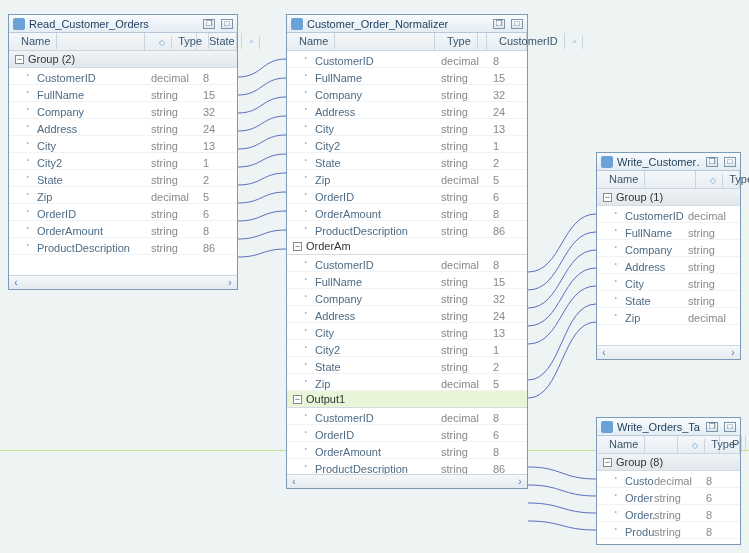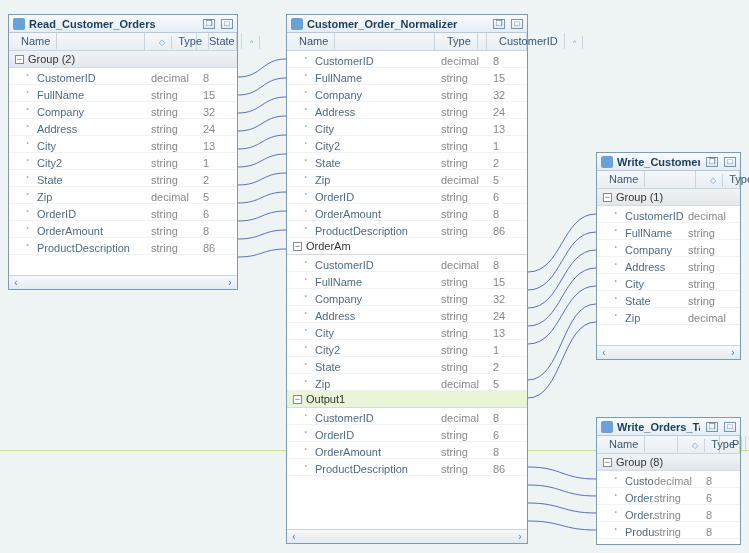--- a/index.html
+++ b/index.html
@@ -1,20 +1,20 @@
 <!DOCTYPE html>
 <html><head>
 <meta charset="utf-8">
 <style>
 *{box-sizing:border-box;margin:0;padding:0;font-family:Tahoma,Arial,sans-serif;font-size:11px;color:#333}
 body{background:#eef3f4;width:749px;height:553px;position:relative;overflow:hidden}
 .panel{position:absolute;background:#fff;border:1px solid #7a9ab5}
 .panel-title{display:flex;align-items:center;gap:4px;background:linear-gradient(#f8fbfd,#e4edf4);border-bottom:1px solid #b8c8d8;padding:2px 4px;height:18px}
 .panel-title .ticon{width:12px;height:12px;background:#6aa2d8;border-radius:2px;flex:0 0 auto}
-.panel-title .ttext{flex:1;color:#1a3d5c;font-weight:bold;white-space:nowrap;overflow:hidden}
+.panel-title .ttext{flex:1;color:#1a3d5c;font-weight:normal;white-space:nowrap;overflow:hidden}
 .panel-title .winbtn{width:12px;height:10px;border:1px solid #7a95ac;background:linear-gradient(#fff,#dde7ef);margin-left:2px;line-height:7px;text-align:center;font-size:8px;color:#46607a;cursor:pointer}
 .cols{display:flex;background:linear-gradient(#f4f7fa,#e8eef3);border-bottom:1px solid #c9d6e0;height:18px}
 .cols span{padding:2px 6px;border-right:1px solid #c9d6e0;color:#3a556e}
 .cols .c-name{flex:1}
 .cols .c-type{width:52px}
 .cols .c-prec{width:40px}
 .cols .sortmk{font-size:8px;color:#6aa2d8;margin-left:2px}
 .grp{display:flex;align-items:center;background:linear-gradient(#f0f3f6,#e1e7ec);border-bottom:1px solid #d2dbe3;height:17px;padding-left:6px;color:#333}
 .grp.out{background:#fff;color:#555}
 .grp.out1{background:#e8f5d8}
@@ -121,21 +121,21 @@
         <span class="rp">86</span>
       </div>
     </div>
  <div class="hscroll">
       <span class="arw">‹</span>
       <span class="track"></span>
       <span class="arw">›</span>
     </div>
 </div>
 
-<div class="panel" id="p-norm" style="left:286px;top:14px;width:242px;height:530px">
+<div class="panel" id="p-norm" style="left:286px;top:14px;width:242px;height:475px">
  <div class="panel-title">
   <span class="ticon"></span>
   <span class="ttext">Customer_Order_Normalizer</span>
   <span class="winbtn">❐</span>
   <span class="winbtn">□</span>
  </div>
  <div class="cols">
   <span class="c-name"><span>Name</span></span>
   <span class="c-type"><span>Type</span></span>
   <span class="c-prec"><span>CustomerID</span><span class="sortmk">^</span></span>

